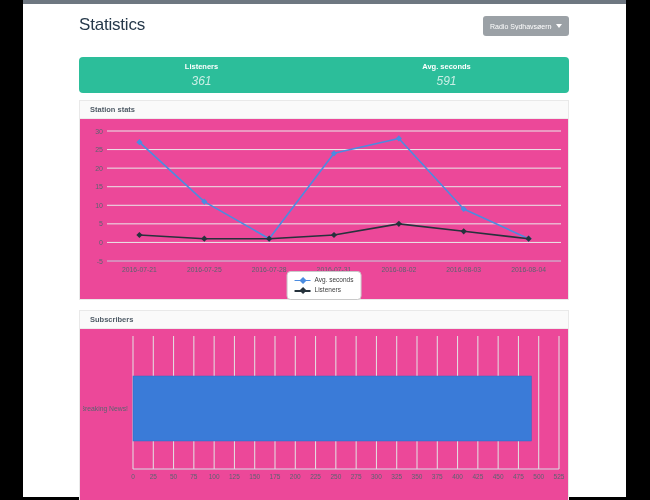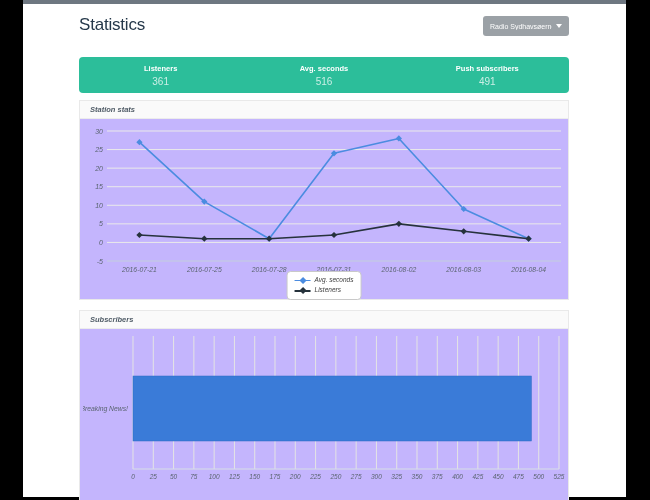--- a/index.html
+++ b/index.html
@@ -18,23 +18,23 @@
     font-family:"Liberation Sans", sans-serif; display:flex; align-items:center;
     padding:0 7px; cursor:pointer; }
   .station-btn .lbl { flex:1; text-align:left; white-space:nowrap; overflow:hidden; }
   .caret { width:0; height:0; border-left:3px solid transparent; border-right:3px solid transparent;
     border-top:4px solid #fff; margin-left:4px; }
 
   .summary { position:absolute; top:53px; left:0; right:0; height:36px; border-radius:4px;
     display:flex; align-items:center; }
   .summary .col { flex:1; text-align:center; color:#fff; }
   .summary .lbl { font-size:7.5px; font-weight:700; margin-bottom:3px; }
-  .summary .val { font-size:10px; opacity:0.75; }
-
-  .panel { position:absolute; left:0; right:0; background:#c4b5fd; border:1px solid #e9e9e9;font-style:italic; }
+  .summary .val { font-size:12px; opacity:0.75;font-style:italic; }
+
+  .panel { position:absolute; left:0; right:0; background:#ec4899; border:1px solid #e9e9e9; }
   .panel-station { top:96px; height:200px; }
   .panel-subs { top:306px; height:219px; }
   .panel-hd { height:18px; background:#fafafa; border-bottom:1px solid #ececec;
     display:flex; align-items:center; padding:0 10px; }
   .panel-hd .t { font-size:7.5px; font-weight:700; color:#4f5b66; }
   .chart-svg { display:block; margin:2px auto 0 auto; }
   svg text { font-family:"Liberation Sans", sans-serif; font-size:7px; fill:#5a6470; }
   svg text.cat { font-size:6.8px; }
 
   .legend-box { position:absolute; left:50%; transform:translateX(-50%);
@@ -63,25 +63,21 @@
         <span class="caret"></span>
       </button>
 
       <div class="summary" style="background: rgb(44, 190, 154);">
         <div class="col">
           <div class="lbl">Listeners</div>
           <div class="val">361</div>
         </div>
         <div class="col">
           <div class="lbl">Avg. seconds</div>
-          <div class="val">516</div>
-        </div>
-        <div class="col">
-          <div class="lbl">Push subscribers</div>
-          <div class="val">491</div>
+          <div class="val">591</div>
         </div>
       </div>
 
       <div class="panel panel-station">
         <div class="panel-hd">
           <span class="t">Station stats</span>
         </div>
         <svg class="chart-svg" width="482" height="154" viewBox="0 0 482 154">
             <line x1="24" y1="10" x2="478" y2="10" stroke="#eaeaea" stroke-width="1"></line>
             <text x="20" y="12.5" text-anchor="end">30</text>

